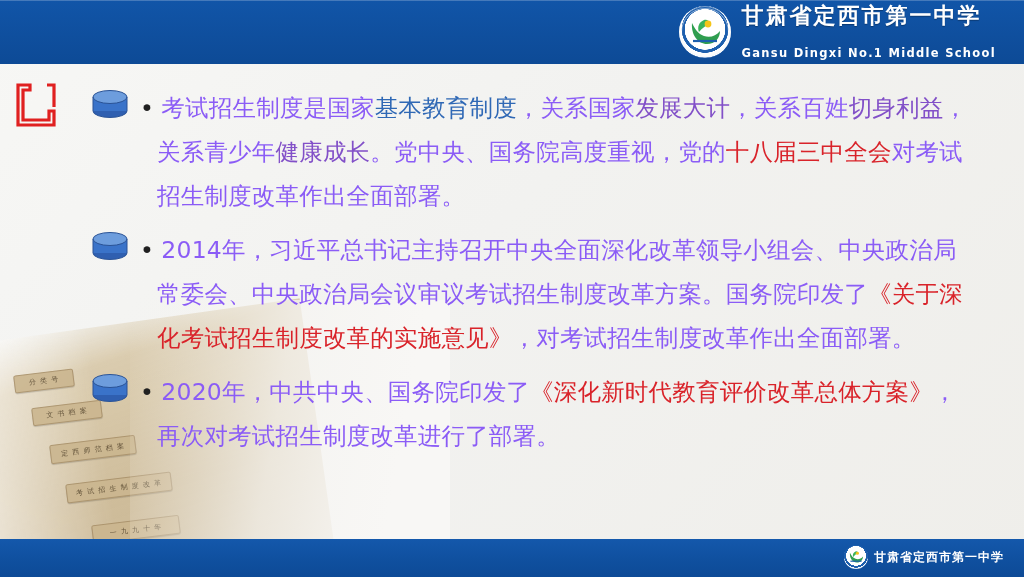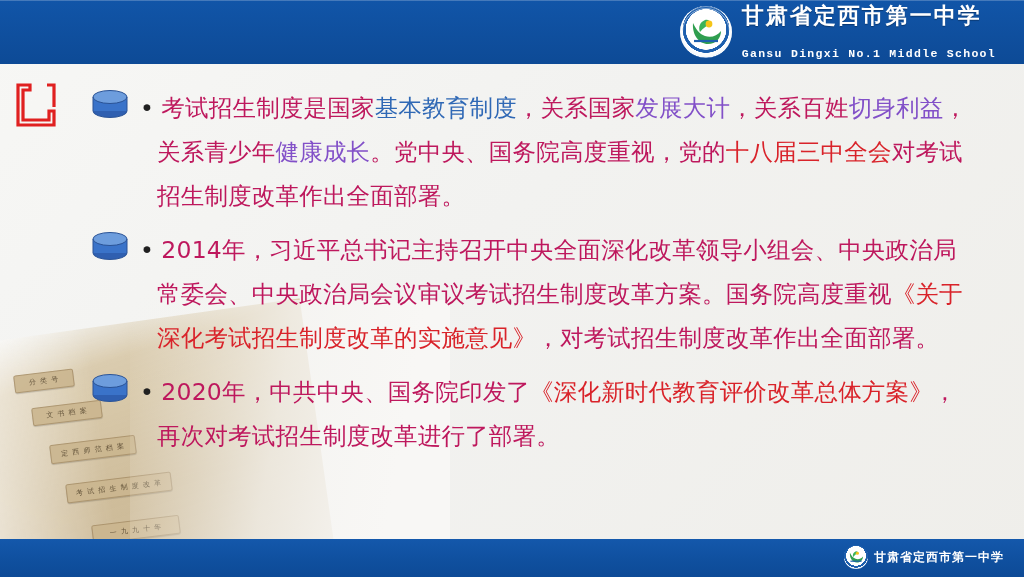--- a/index.html
+++ b/index.html
@@ -118,21 +118,20 @@
     letter-spacing: 2px;
     text-shadow: 0 1px 1px rgba(0,0,0,0.3);
     font-family: "DejaVu Sans", "Liberation Sans", sans-serif;
   }
   .brand-en {
     margin-top: 21px;
     font-size: 11.5px;
     color: #ffffff;
     font-weight: bold;
     letter-spacing: 1.3px;
-    font-family: Liberation Mono, monospace;
   }
 
   
   .footer-bar {
     position: absolute;
     left: 0;
     bottom: 0;
     width: 1024px;
     height: 38px;
     background: linear-gradient(180deg, #1458ab 0%, #0f4f9e 60%, #0d4a96 100%);
@@ -197,21 +196,21 @@
     color: #202020;
     letter-spacing: 0.2px;
     text-indent: -17px;
     padding-left: 17px;
     font-family: "DejaVu Sans", "Liberation Sans", sans-serif;
   }
   .dot { letter-spacing: 0; }
   .blue   { color: #2f68b5; text-align: center; }
   .purple { color: #8250c8; text-align: right; }
   .red    { color: #d9232a; }
-  .dark   { color: #be185d; }
+  .dark   { color: #8b5cf6; }
 
   .p1 { margin-top: 0px; }
   .p2 { margin-top: 8px; }
   .p3 { margin-top: 8px; }
 </style>
 </head>
 <body>
 
 <div id="slide">
 
@@ -275,21 +274,21 @@
 
     <div class="para p2">
       <svg class="cyl cyl-2" viewBox="0 0 40 30">
         <ellipse cx="20" cy="22" rx="17" ry="6.5" fill="#2f5fb0"></ellipse>
         <rect x="3" y="8" width="34" height="14" fill="#3a73c9"></rect>
         <ellipse cx="20" cy="8" rx="17" ry="6.5" fill="#6d9ddd"></ellipse>
         <ellipse cx="20" cy="8" rx="17" ry="6.5" fill="none" stroke="#2a5396" stroke-width="1"></ellipse>
         <path d="M3 8 V22 A17 6.5 0 0 0 37 22 V8" fill="none" stroke="#2a5396" stroke-width="1"></path>
       </svg>
       <div class="para-body">
-        <span class="dot">•&nbsp;</span><span class="dark">2014年，习近平总书记主持召开中央全面深化改革领导小组会、中央政治局常委会、中央政治局会议审议考试招生制度改革方案。国务院高度重视</span><span class="red">《关于深化考试招生制度改革的实施意见》</span><span class="dark">，对考试招生制度改革作出全面部署。</span>
+        <span class="dot">•&nbsp;</span><span class="dark">2014年，习近平总书记主持召开中央全面深化改革领导小组会、中央政治局常委会、中央政治局会议审议考试招生制度改革方案。国务院印发了</span><span class="red">《关于深化考试招生制度改革的实施意见》</span><span class="dark">，对考试招生制度改革作出全面部署。</span>
       </div>
     </div>
 
     <div class="para p3">
       <svg class="cyl cyl-3" viewBox="0 0 40 30">
         <ellipse cx="20" cy="22" rx="17" ry="6.5" fill="#2f5fb0"></ellipse>
         <rect x="3" y="8" width="34" height="14" fill="#3a73c9"></rect>
         <ellipse cx="20" cy="8" rx="17" ry="6.5" fill="#6d9ddd"></ellipse>
         <ellipse cx="20" cy="8" rx="17" ry="6.5" fill="none" stroke="#2a5396" stroke-width="1"></ellipse>
         <path d="M3 8 V22 A17 6.5 0 0 0 37 22 V8" fill="none" stroke="#2a5396" stroke-width="1"></path>

